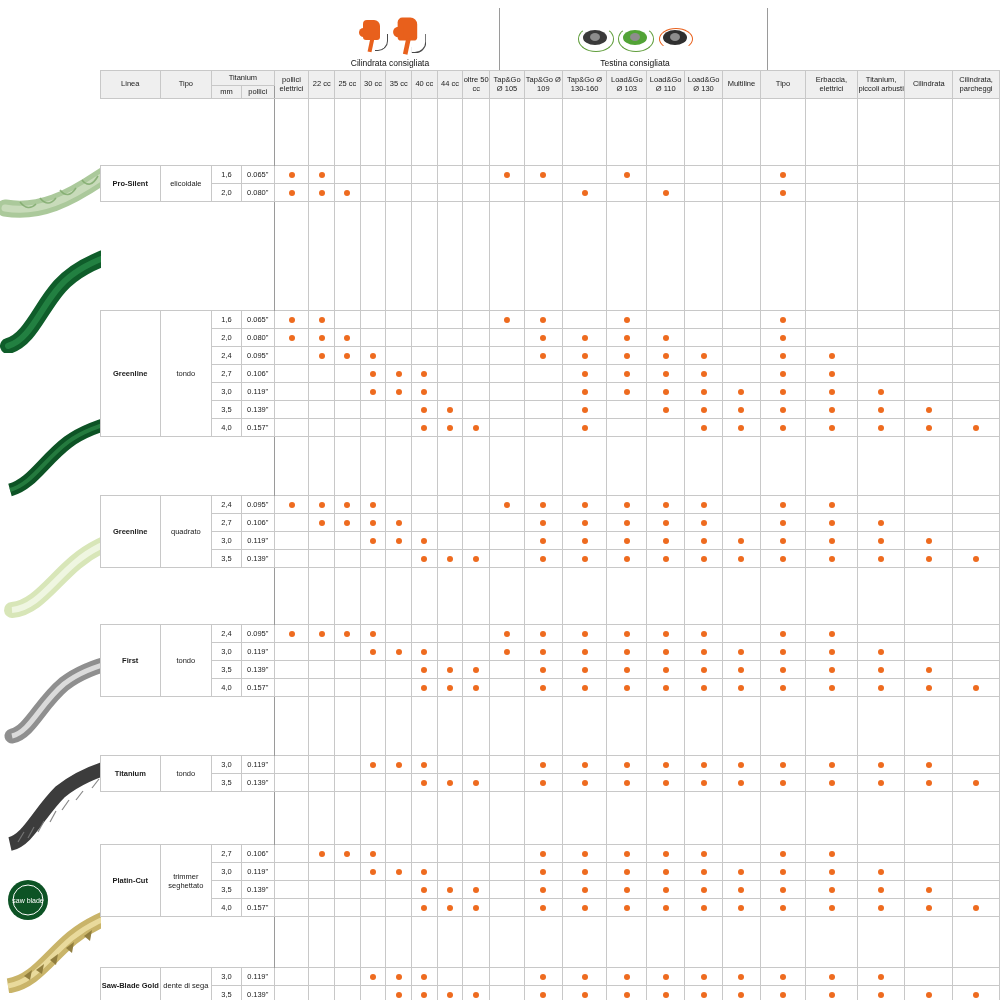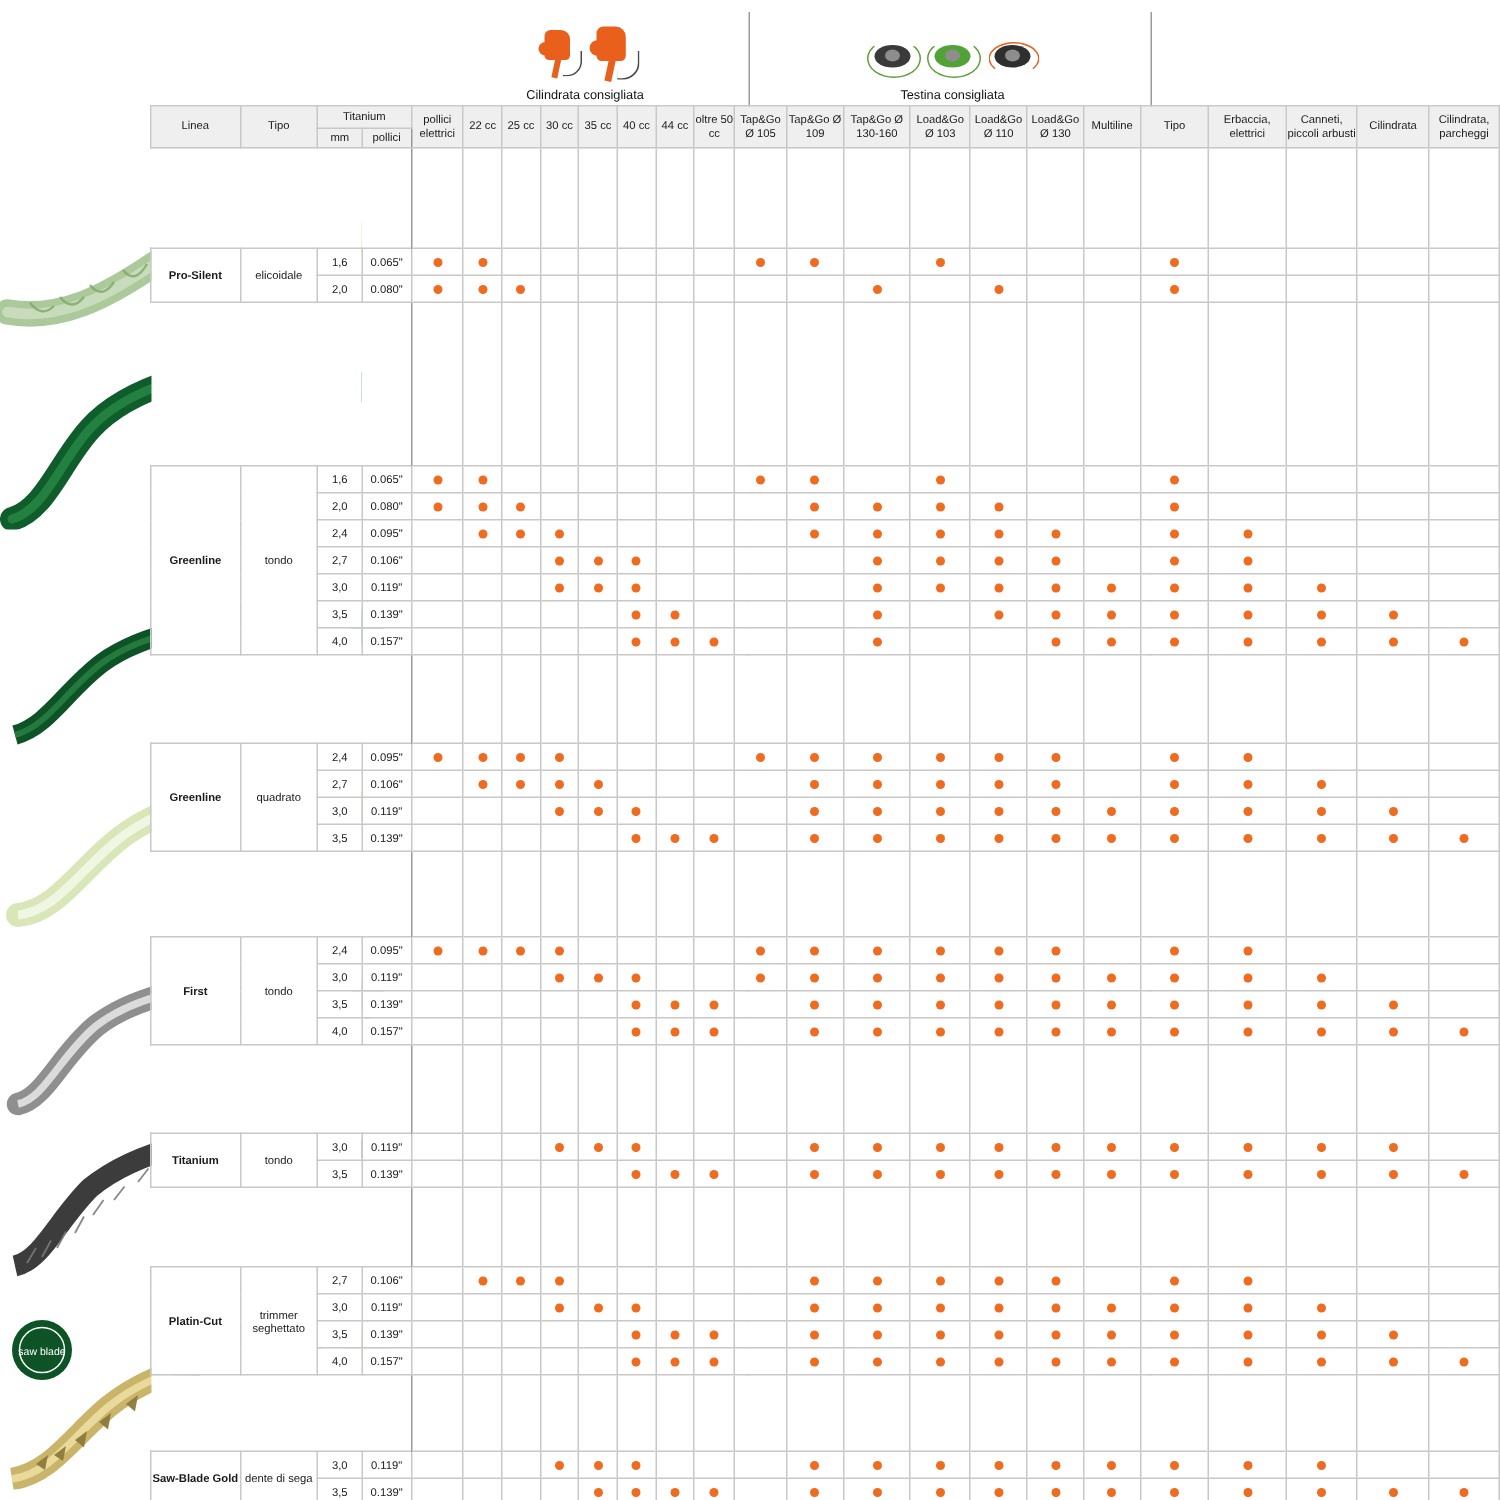--- a/index.html
+++ b/index.html
@@ -315,21 +315,21 @@
           <th rowspan="2">oltre 50 cc</th>
           <th rowspan="2" class="sep-left">Tap&amp;Go Ø 105</th>
           <th rowspan="2">Tap&amp;Go Ø 109</th>
           <th rowspan="2">Tap&amp;Go Ø 130-160</th>
           <th rowspan="2">Load&amp;Go Ø 103</th>
           <th rowspan="2">Load&amp;Go Ø 110</th>
           <th rowspan="2">Load&amp;Go Ø 130</th>
           <th rowspan="2">Multiline</th>
           <th rowspan="2" class="sep-left">Tipo</th>
           <th rowspan="2">Erbaccia, elettrici</th>
-          <th rowspan="2">Canneti, piccoli arbusti</th>
+          <th rowspan="2">Titanium, piccoli arbusti</th>
           <th rowspan="2">Cilindrata</th>
           <th rowspan="2">Cilindrata, parcheggi</th>
         </tr>
         <tr>
           <th style="height: 12px;">mm</th>
           <th>pollici</th>
         </tr>
       </thead>
     <tbody id="tbody-root">
         <tr class="spacer">

